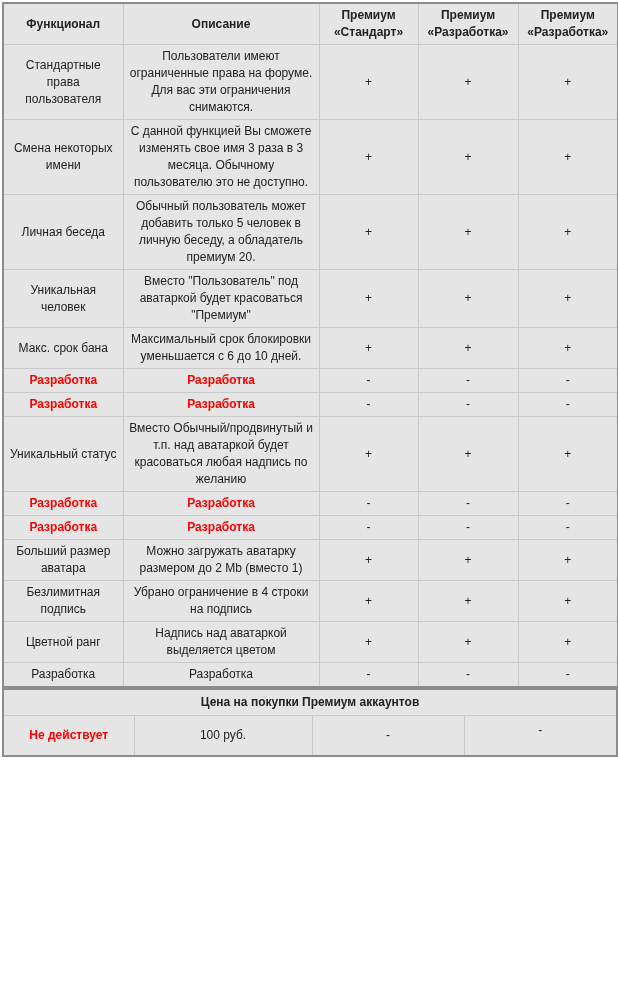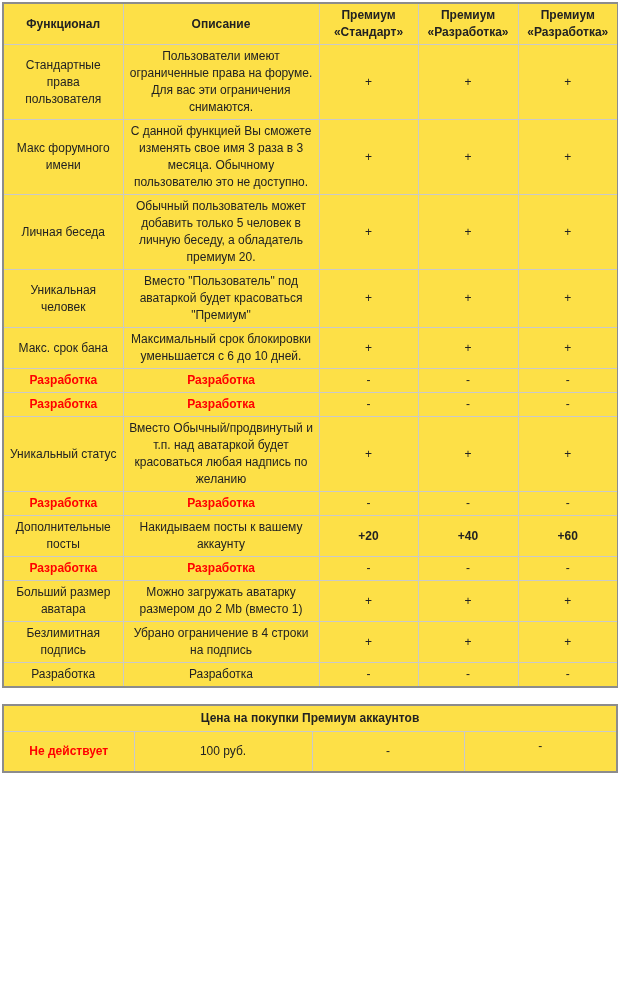--- a/index.html
+++ b/index.html
@@ -10,36 +10,36 @@
   body {
     padding: 2px;
     color: #222222;
     font-family: "Liberation Sans", "DejaVu Sans", sans-serif;
     font-size: 12px;
     line-height: 17px;
   }
   table {
     border-collapse: collapse;
     table-layout: fixed;
-    background: #fde047;
+    background: #e5e5e5;
     border: 2px solid #8c8c8c;
     width: 612px;
   }
   th, td {
     border: 1px solid #c9c9c9;
     padding: 3px 4px;
     text-align: center;
     vertical-align: middle;
     overflow: hidden;
     word-wrap: break-word;
   }
   th { font-weight: bold; }
   .red { color: #ff0000; font-weight: bold; }
   .bold { font-weight: bold; }
-  #pricing-table { margin-top: 16px; }
+  #pricing-table { }
   #pricing-table thead th.title-cell { padding: 4px; }
   #pricing-table tbody td { padding-top: 11px; padding-bottom: 11px; }
   #pricing-table tbody td.vtop { vertical-align: top; padding-top: 6px; }
 </style>
 </head>
 <body>
 
 <table id="features-table">
   <colgroup>
     <col style="width:120px">
@@ -59,21 +59,21 @@
   </thead>
   <tbody>
       <tr>
         <td>Стандартные права пользователя</td>
         <td>Пользователи имеют ограниченные права на форуме. Для вас эти ограничения снимаются.</td>
         <td>+</td>
         <td>+</td>
         <td>+</td>
       </tr>
       <tr>
-        <td>Макс форумного имени</td>
+        <td>Смена некоторых имени</td>
         <td>С данной функцией Вы сможете изменять свое имя 3 раза в 3 месяца. Обычному пользователю это не доступно.</td>
         <td>+</td>
         <td>+</td>
         <td>+</td>
       </tr>
       <tr>
         <td>Личная беседа</td>
         <td>Обычный пользователь может добавить только 5 человек в личную беседу, а обладатель премиум 20.</td>
         <td>+</td>
         <td>+</td>
@@ -115,43 +115,43 @@
         <td>+</td>
       </tr>
       <tr>
         <td class="red">Разработка</td>
         <td class="red">Разработка</td>
         <td>-</td>
         <td>-</td>
         <td>-</td>
       </tr>
       <tr>
-        <td>Дополнительные посты</td>
-        <td>Накидываем посты к вашему аккаунту</td>
-        <td class="bold">+20</td>
-        <td class="bold">+40</td>
-        <td class="bold">+60</td>
-      </tr>
-      <tr>
         <td class="red">Разработка</td>
         <td class="red">Разработка</td>
         <td>-</td>
         <td>-</td>
         <td>-</td>
       </tr>
       <tr>
         <td>Больший размер аватара</td>
         <td>Можно загружать аватарку размером до 2 Mb (вместо 1)</td>
         <td>+</td>
         <td>+</td>
         <td>+</td>
       </tr>
       <tr>
         <td>Безлимитная подпись</td>
         <td>Убрано ограничение в 4 строки на подпись</td>
+        <td>+</td>
+        <td>+</td>
+        <td>+</td>
+      </tr>
+      <tr>
+        <td>Цветной ранг</td>
+        <td>Надпись над аватаркой выделяется цветом</td>
         <td>+</td>
         <td>+</td>
         <td>+</td>
       </tr>
       <tr>
         <td>Разработка</td>
         <td>Разработка</td>
         <td>-</td>
         <td>-</td>
         <td>-</td>

